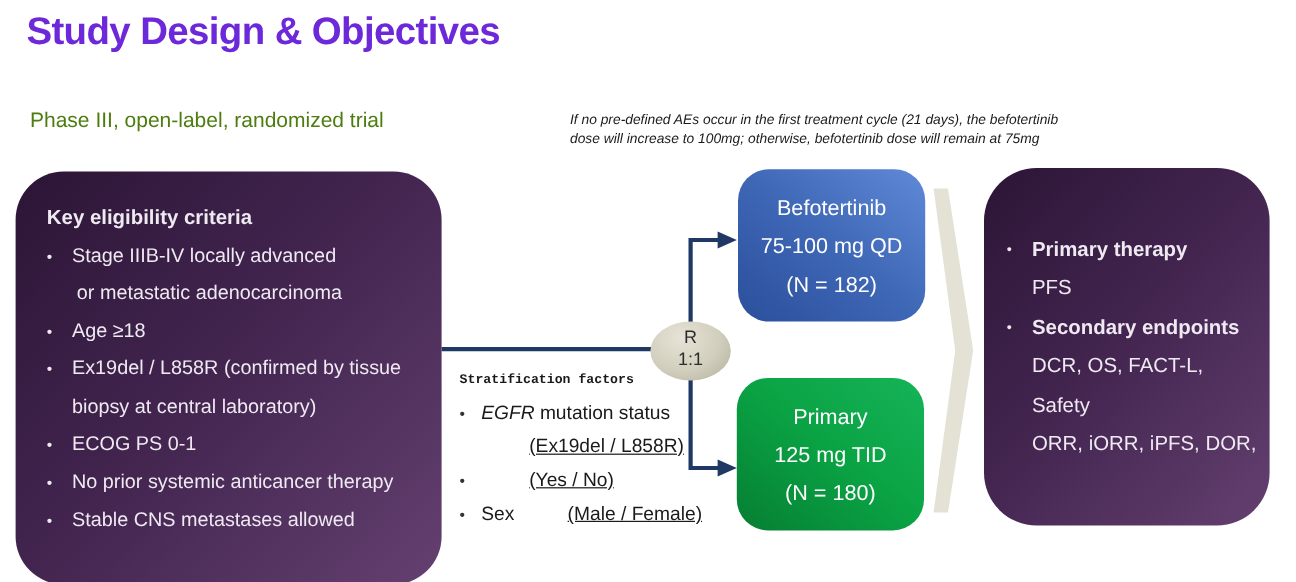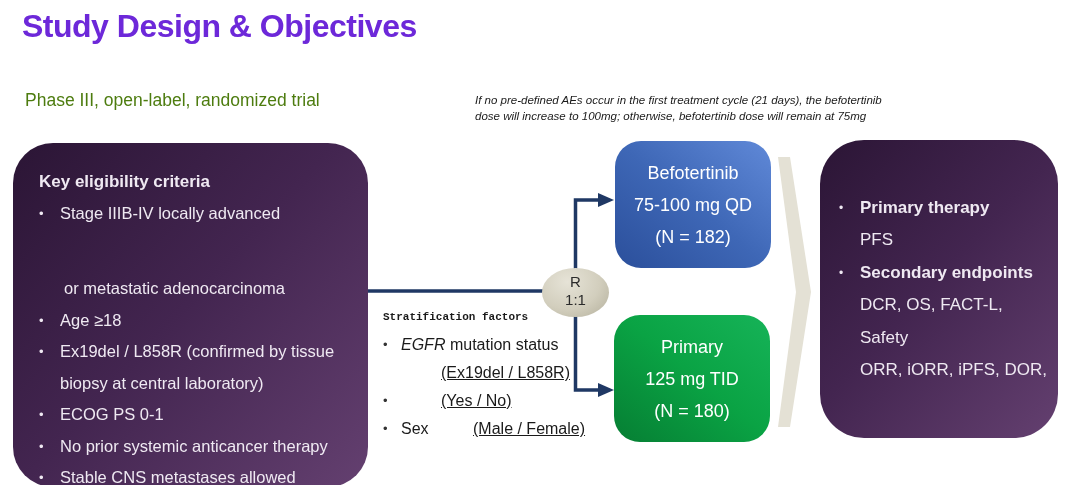--- a/index.html
+++ b/index.html
@@ -12,21 +12,21 @@
   .note { position:absolute; left:475px; top:93px; width:610px; font-size:11.5px;
           font-style:italic; color:#1a1a1a; line-height:15.5px; }
 
   .pbox { position:absolute; color:#efe9f2;
           background:linear-gradient(133deg, #2b1535 0%, #432550 48%, #644070 100%); }
   .elig { left:13px; top:143px; width:355px; height:344px; border-radius:40px;
           padding:23px 14px 0 26px; font-size:16.5px; line-height:31.5px; }
   .elig .box-title { font-weight:bold; font-size:17px; }
   .li { display:flex; }
   .li .blt { width:21px; flex:0 0 21px; font-size:13px; }
-  .wrap2 { padding-left:4px;margin-top:44px; }
+  .wrap2 { padding-left:4px; }
 
   .strat { position:absolute; left:383px; top:303px; width:215px; font-size:16px;
            line-height:28px; color:#1a1a1a; }
   .strat .strat-title { font-weight:bold; font-size:11px;font-family:Liberation Mono, monospace; }
   .strat .li .blt { width:18px; flex:0 0 18px; color:#333; }
   .u { text-decoration:underline;margin-left:40px; }
   .it { font-style:italic; }
 
   .arm { position:absolute; width:156px; height:127px; border-radius:26px; color:#ffffff;
          display:flex; flex-direction:column; justify-content:center; align-items:center;

